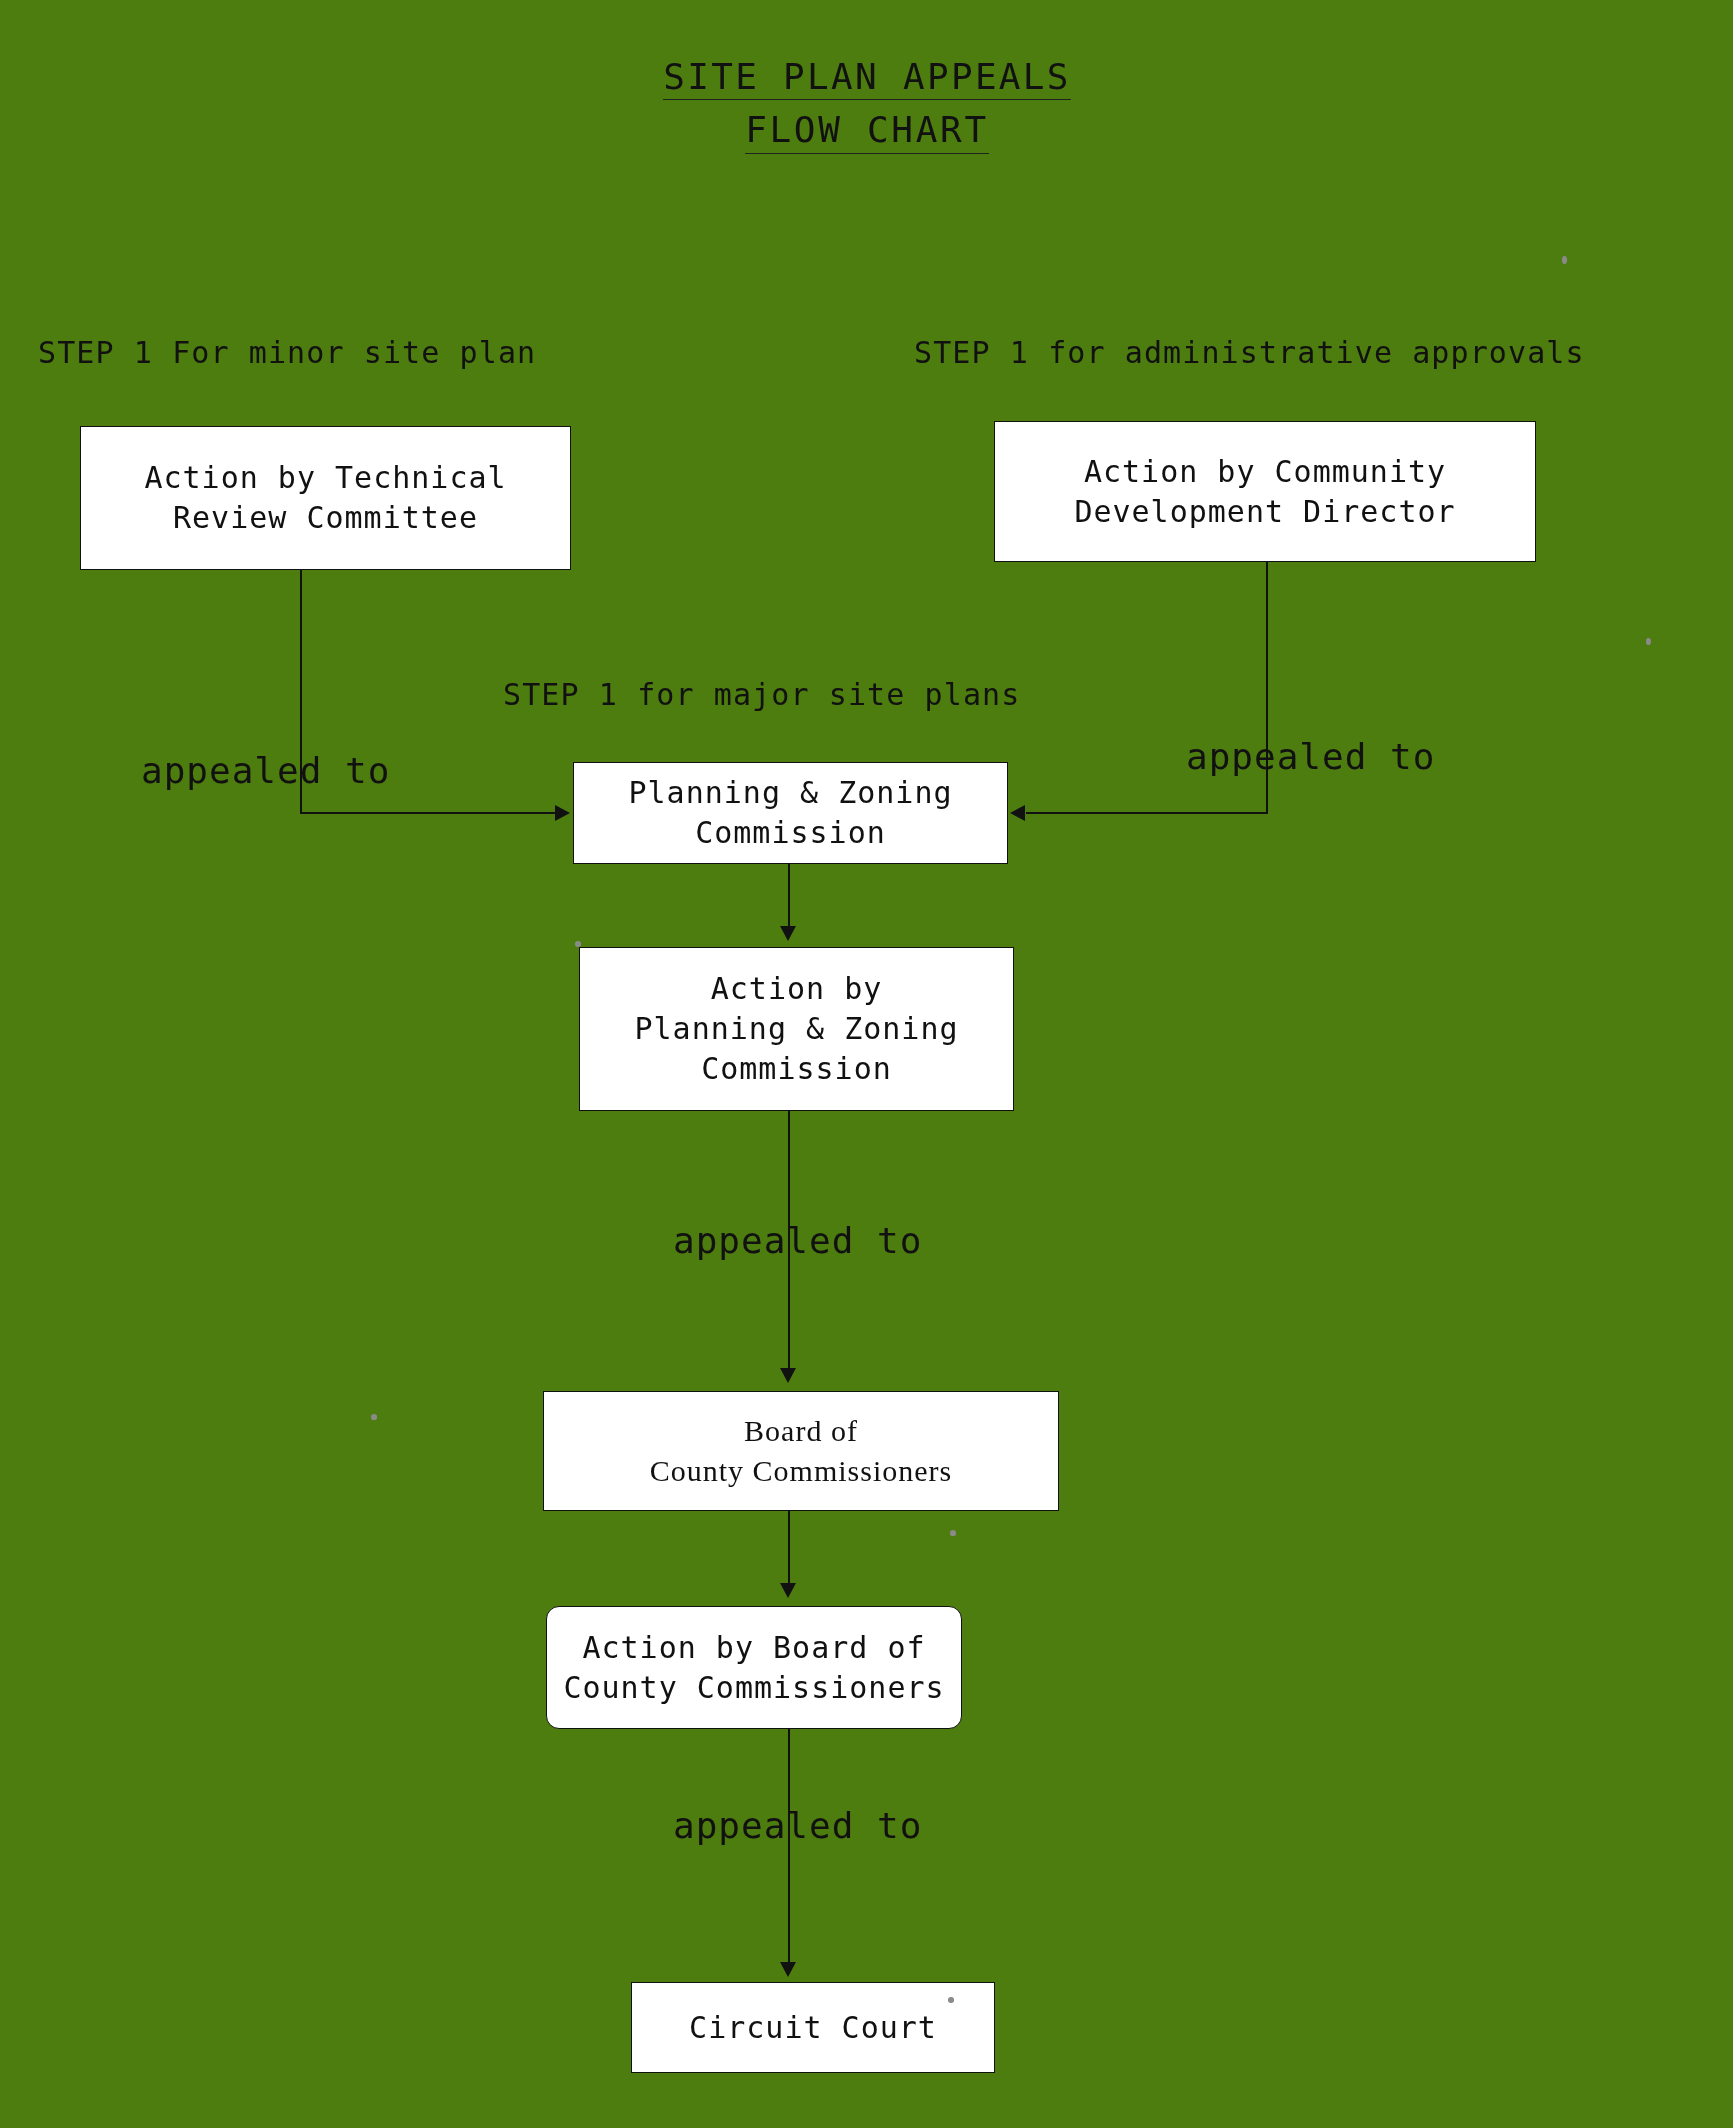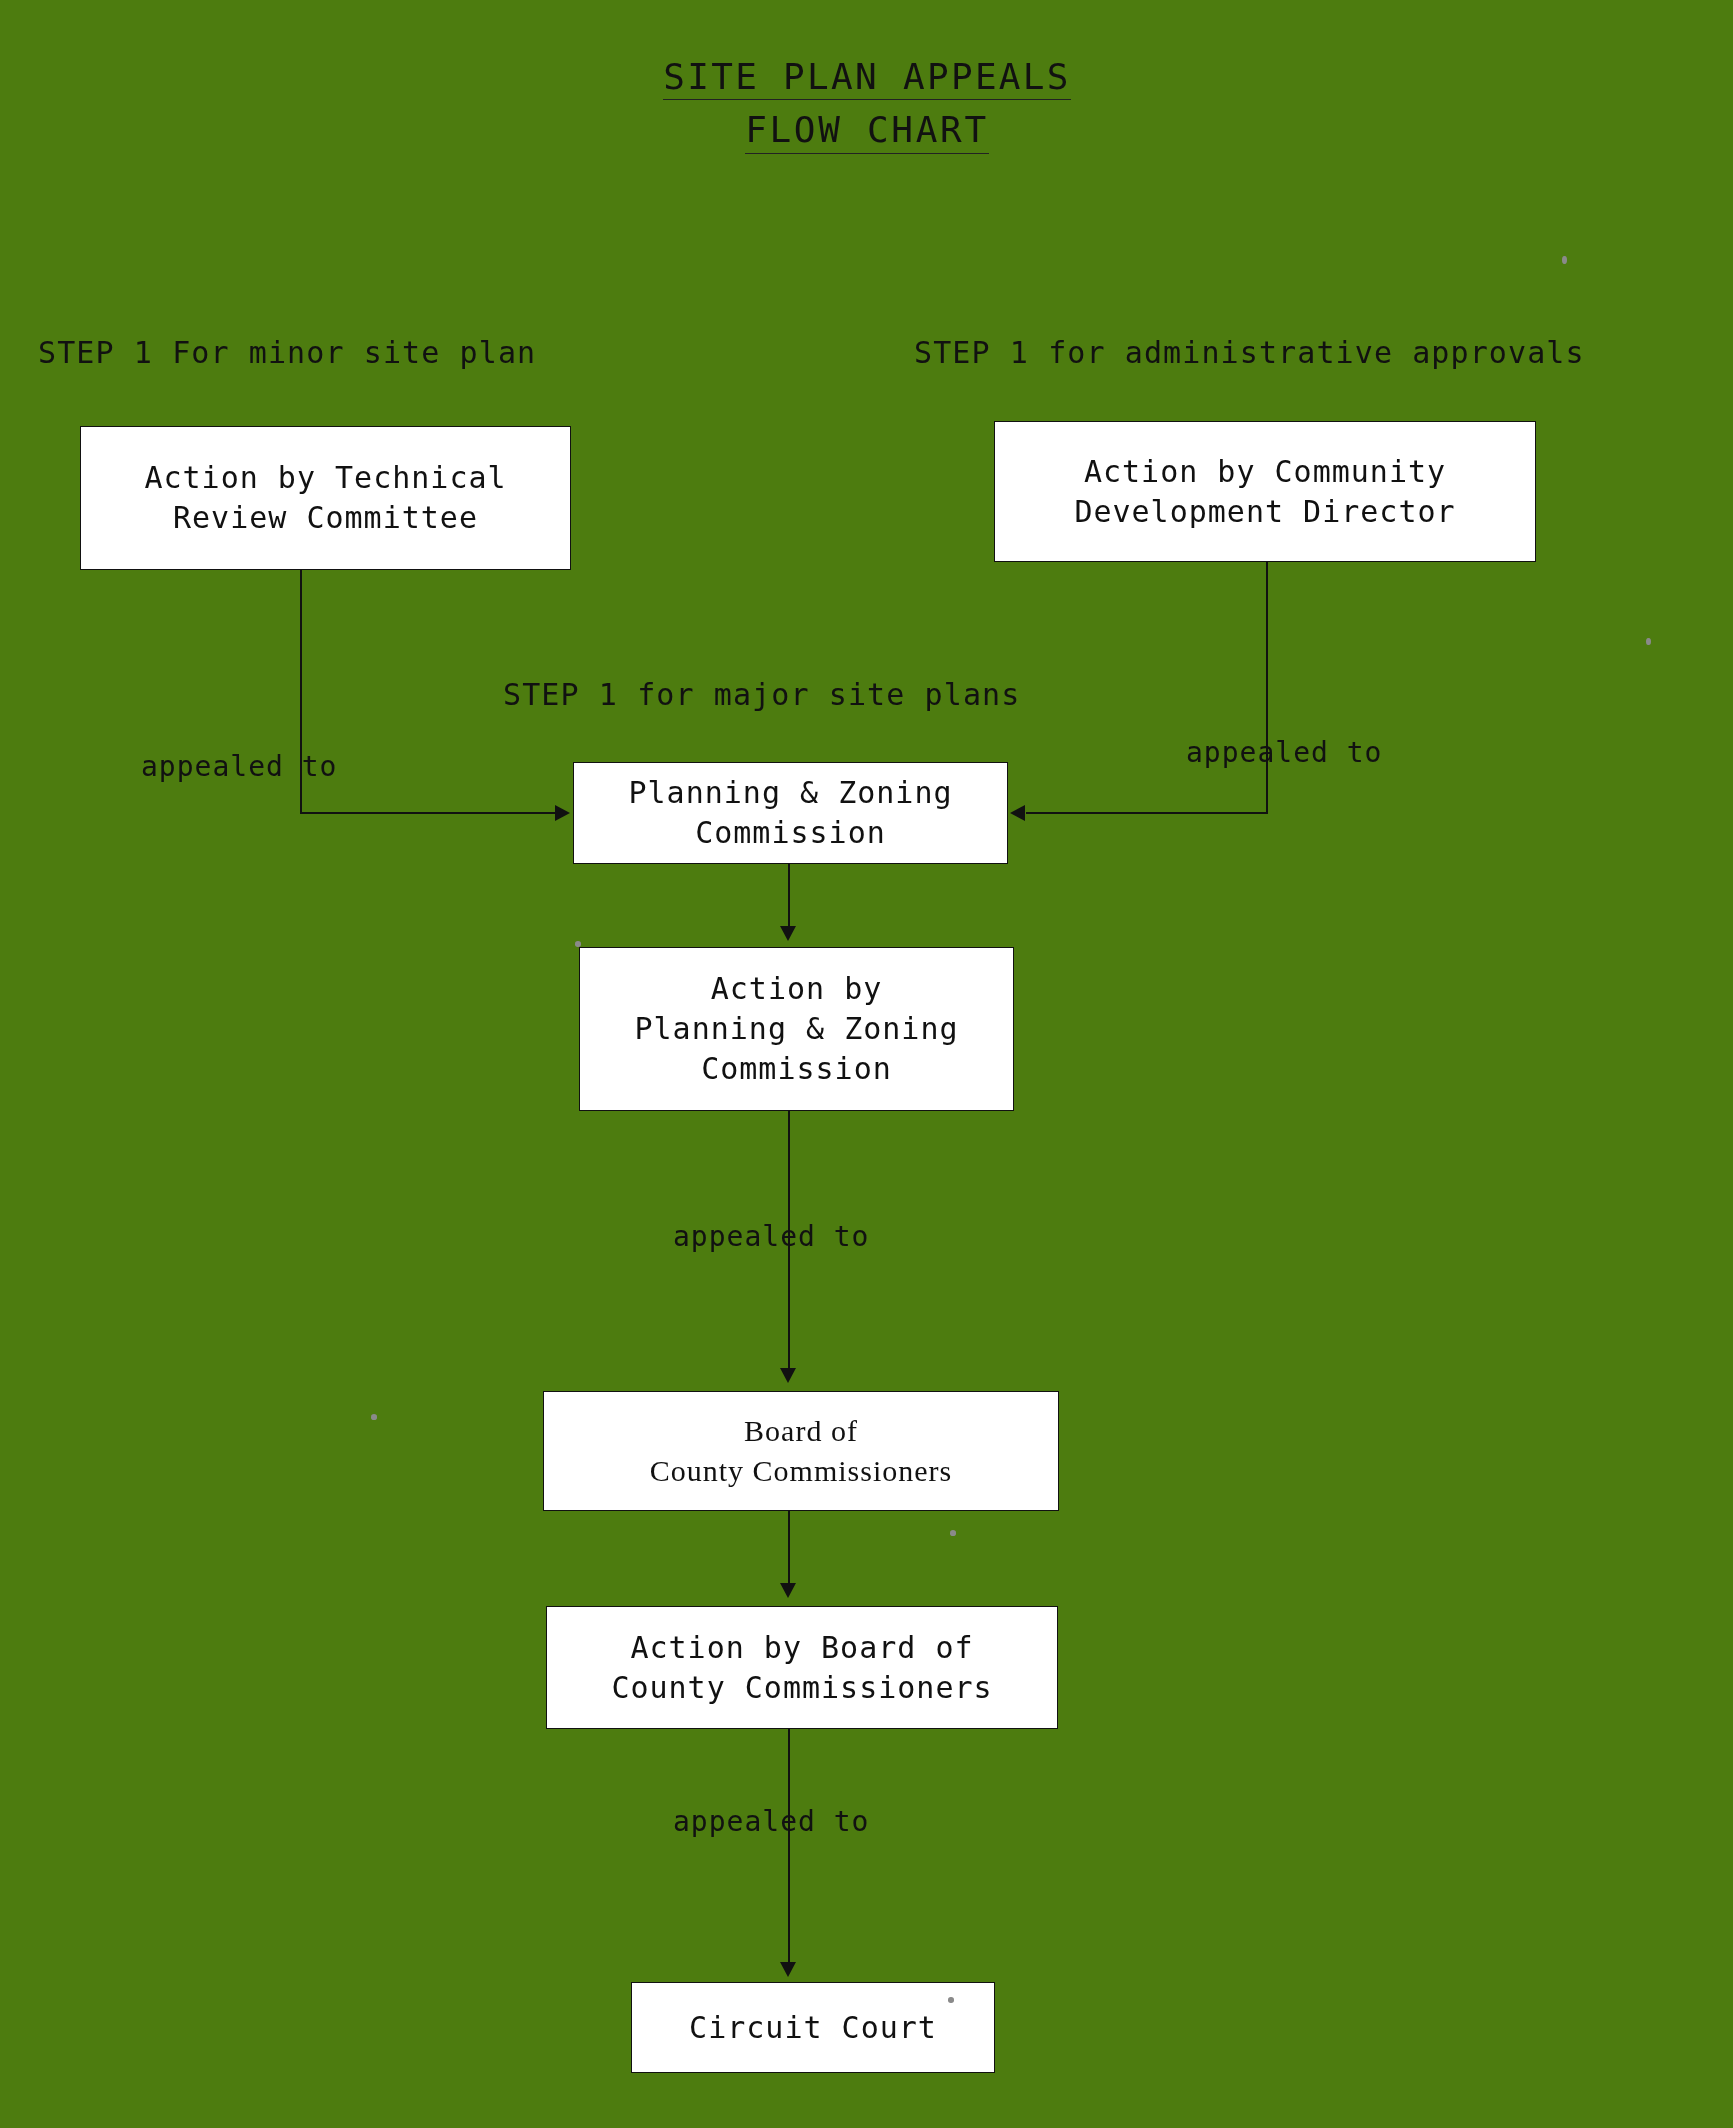--- a/index.html
+++ b/index.html
@@ -68,21 +68,21 @@
     letter-spacing: 1px;
     white-space: pre-line;
     padding: 1.8px 5.5px;
   }
 
   #box-trc   { left: 80px;  top: 426px;  width: 491px;  height: 144px; }
   #box-cdd   { left: 994px; top: 421px; width: 542px;  height: 141px; }
   #box-pz    { left: 573px; top: 762px;  width: 435px;  height: 102px; }
   #box-apz   { left: 579px; top: 947px; width: 435px;  height: 164px; }
   #box-bocc  { left: 543px; top: 1391px; width: 516px;  height: 120px; font-family: Liberation Serif, serif; }
-  #box-abocc { left: 546px; top: 1606px; width: 512px;  height: 123px; }
+  #box-abocc { left: 546px; top: 1606px; width: 416px;  height: 123px; border-radius: 13px; }
   #box-cc    { left: 631px; top: 1982px; width: 364px;  height: 91px; }
 
   
   .line-v, .line-h {
     position: absolute;
     background: #111;
   }
   .line-v { width: 1.8px; }
   .line-h { height: 1.8px; }
 
@@ -104,21 +104,21 @@
     position: absolute;
     width: 0; height: 0;
     border-top: 8.2px solid transparent;
     border-bottom: 8.2px solid transparent;
     border-right: 15.5px solid #111;
   }
 
   
   .edge-label {
     position: absolute;
-    font-size: 28px;
+    font-size: 36px;
     letter-spacing: 1px;
     white-space: nowrap;
   }
   #lbl-appeal-left  { left: 141px;  top: 750px; }
   #lbl-appeal-right { left: 1186px; top: 736px; }
   #lbl-appeal-mid1  { left: 673px;  top: 1220px; }
   #lbl-appeal-mid2  { left: 673px;  top: 1805px; }
 
   
   .speck { position: absolute; background: #8a8a8a; border-radius: 50%; }

